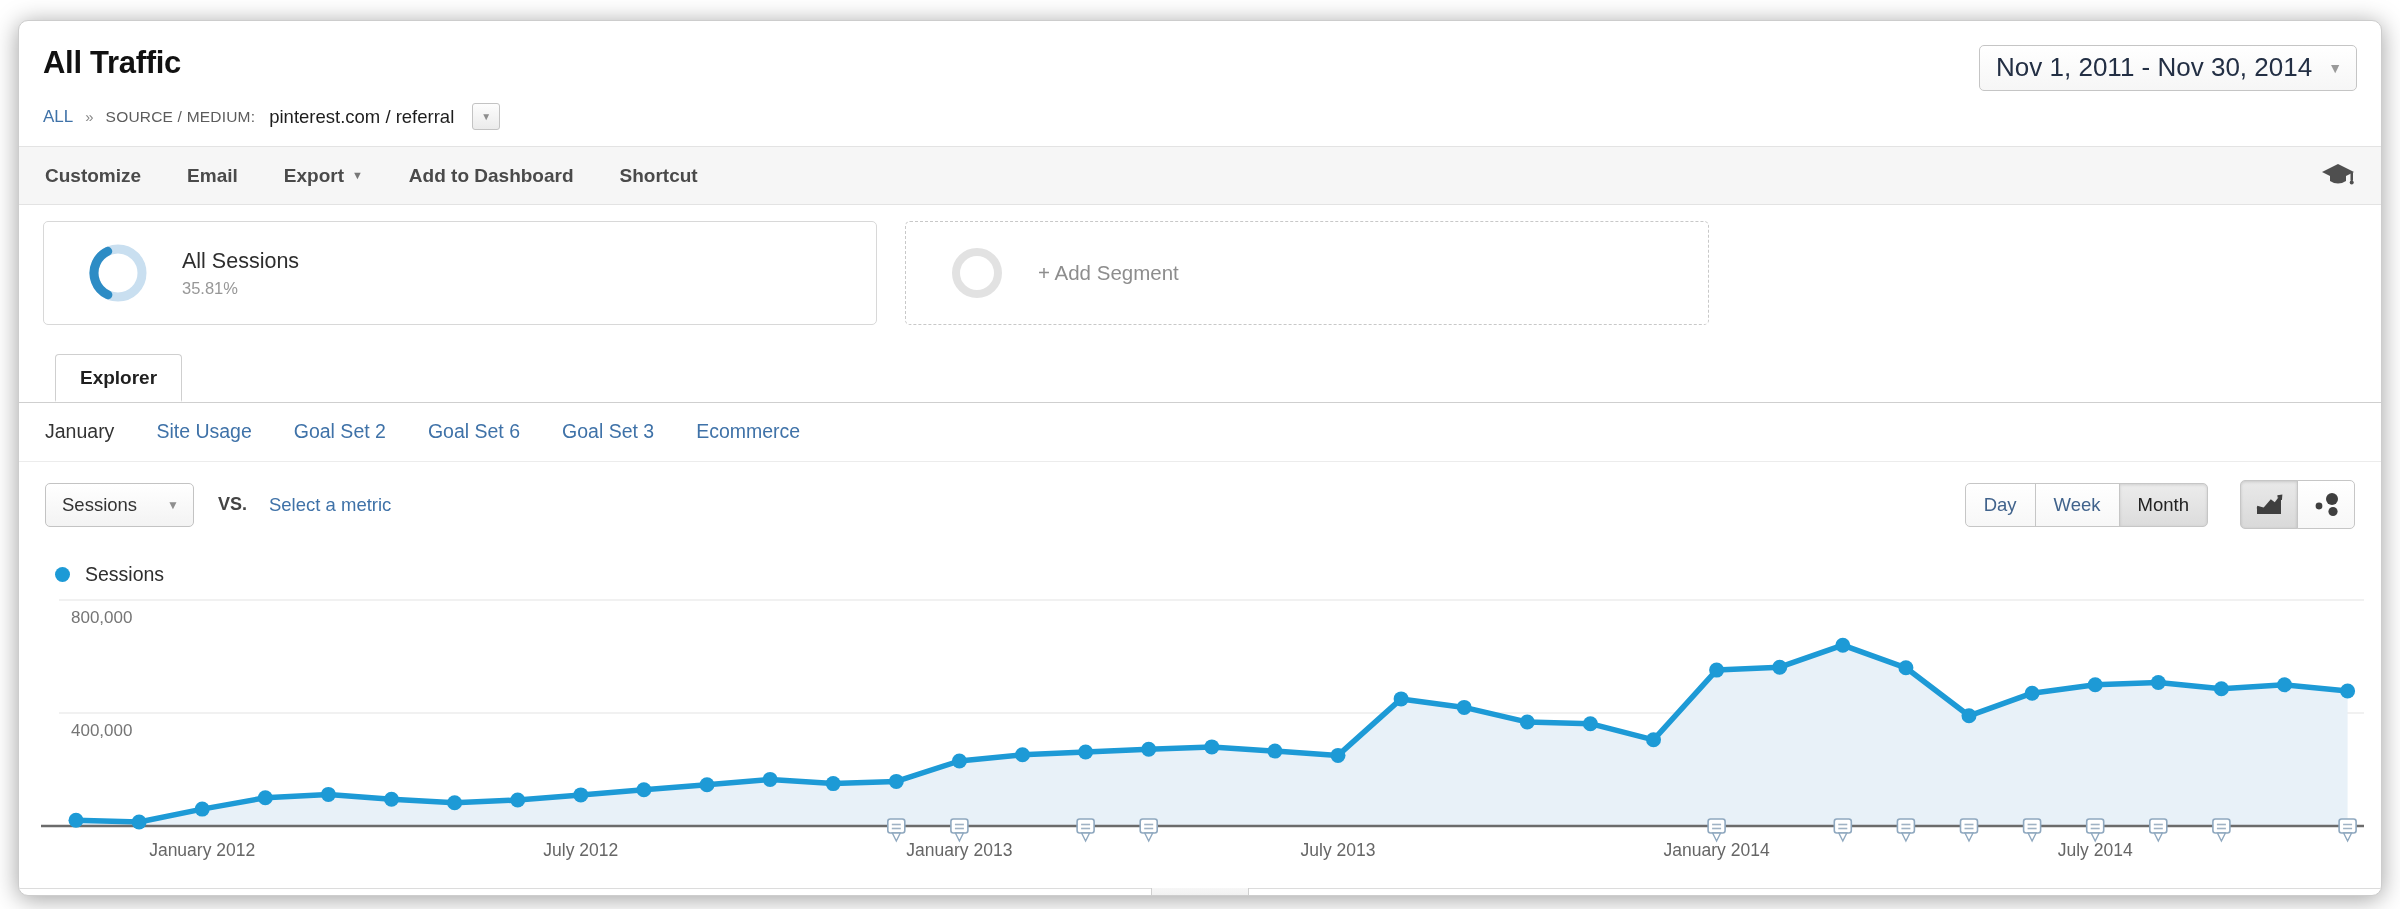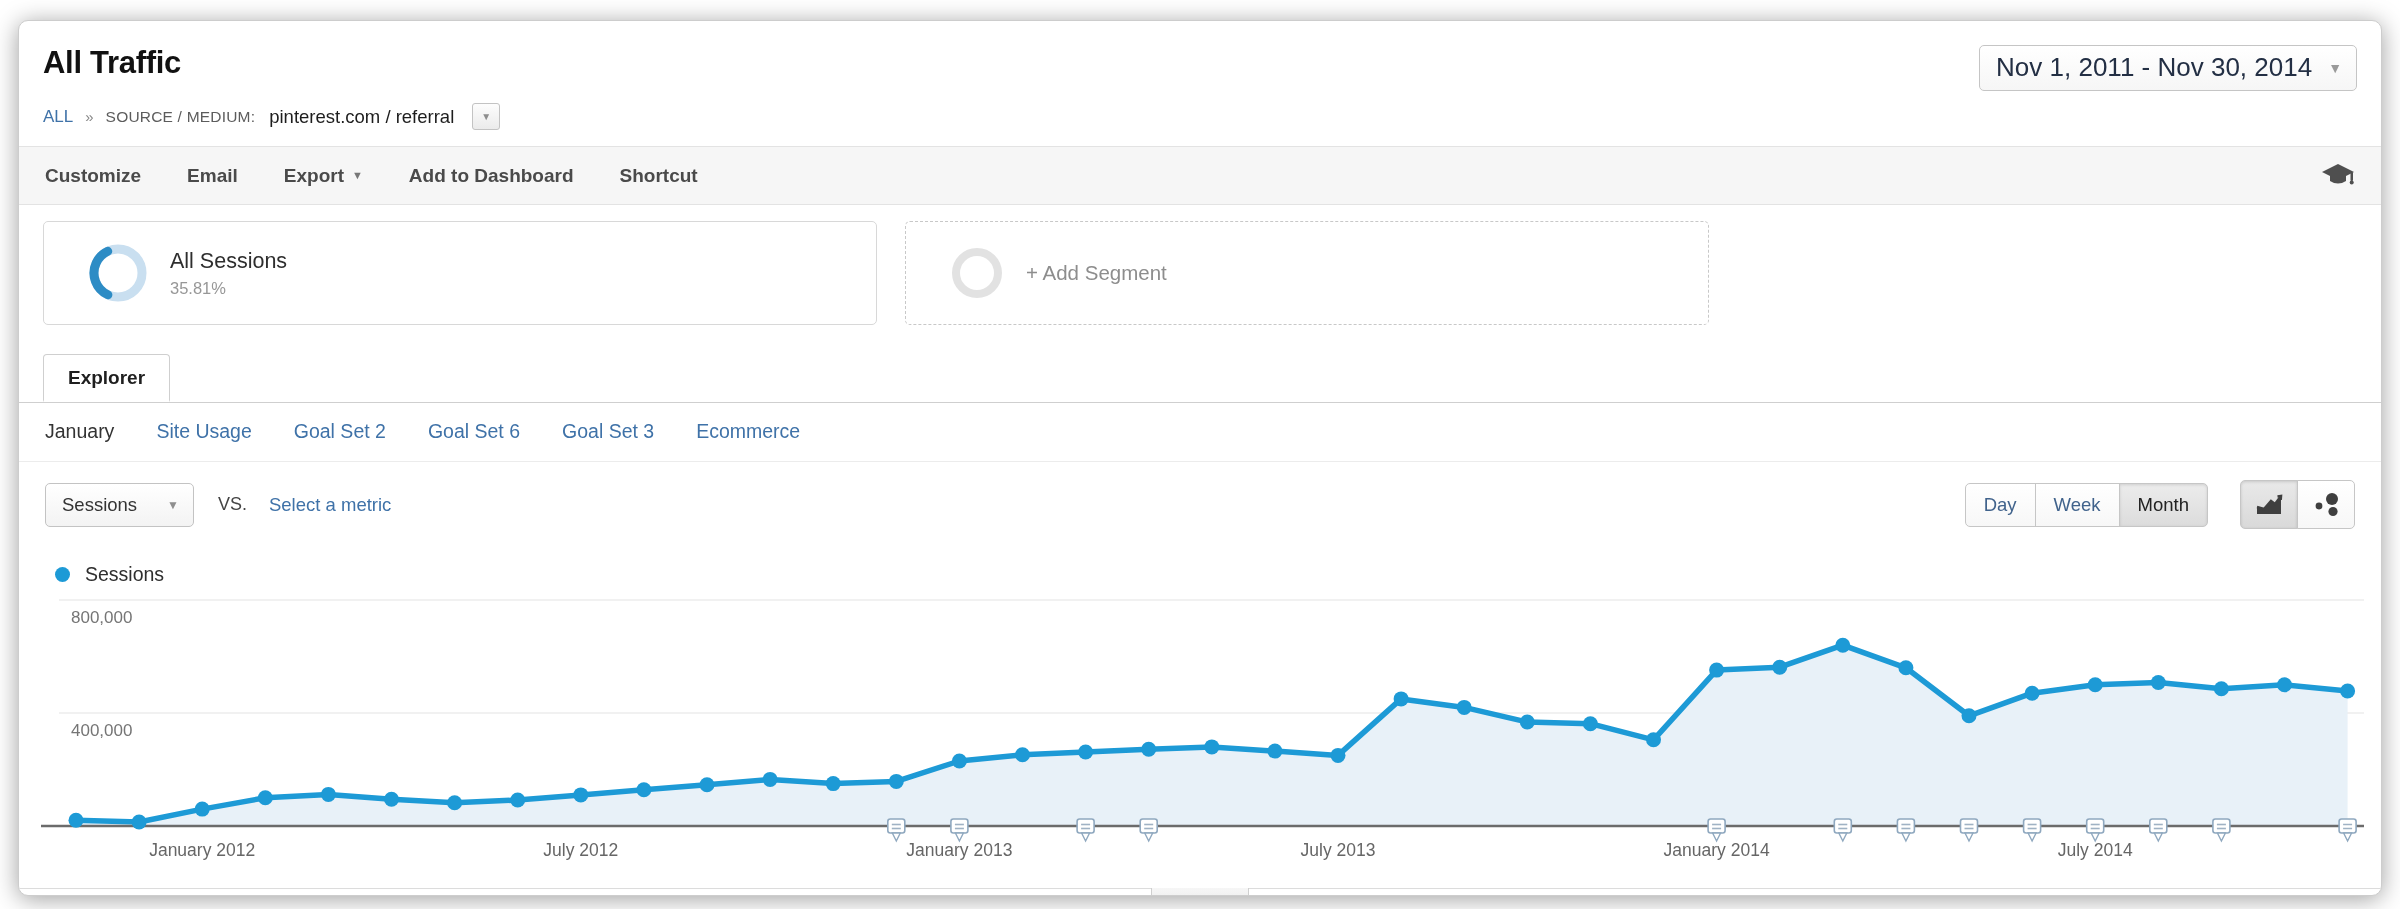--- a/index.html
+++ b/index.html
@@ -24,39 +24,39 @@
   .crumb-dd .caret{font-size:10px;}
 
   
   .toolbar{display:flex;align-items:center;gap:46px;height:57px;background:#f6f6f6;border-top:1px solid #e3e3e3;border-bottom:1px solid #e3e3e3;padding:0 26px;}
   .titem{display:flex;align-items:center;gap:8px;font-size:19px;font-weight:bold;color:#4a4a4a;cursor:pointer;text-align:center;}
   .titem .caret{font-size:11px;color:#777;}
   .tb-right{margin-left:auto;display:flex;align-items:center;cursor:pointer;}
 
   
   .segments{display:flex;gap:28px;padding:16px 24px 24px;}
-  .seg-card{width:790px;height:102px;border:1px solid #d8d8d8;border-radius:5px;background:#fff;display:flex;align-items:center;gap:20px;padding-left:42px;cursor:pointer;}
+  .seg-card{width:790px;height:102px;border:1px solid #d8d8d8;border-radius:5px;background:#fff;display:flex;align-items:center;gap:32px;padding-left:42px;cursor:pointer;}
   .seg-card.dashed{width:760px;border:1px dashed #c8c8c8;color:#8d8d8d;}
   .seg-name{font-size:21.5px;color:#2e2e2e;}
   .seg-pct{font-size:16.5px;color:#979797;margin-top:5px;}
   .addseg-label{font-size:20.5px;color:#8d8d8d;}
 
   
-  .tabstrip{position:relative;margin-top:4px;border-bottom:1px solid #cfcfcf;height:49px;padding-left:24px;}
+  .tabstrip{position:relative;margin-top:4px;border-bottom:1px solid #cfcfcf;height:49px;padding-left:36px;}
   .tab{position:relative;top:1px;display:inline-block;background:#fff;border:1px solid #cfcfcf;border-bottom:2px solid #fff;border-radius:4px 4px 0 0;padding:12px 24px 11px;font-size:19px;font-weight:bold;color:#1f1f1f;cursor:pointer;}
 
   
   .subnav{display:flex;gap:42px;align-items:center;padding:17px 26px 18px;border-bottom:1px solid #ececec;}
   .subnav .active{color:#333;font-size:19.5px;}
   .subnav a{color:#3f72a8;font-size:19.5px;text-decoration:none;cursor:pointer;}
 
   
   .controls{display:flex;align-items:center;padding:18px 26px 6px;}
   .metric-btn{display:flex;align-items:center;gap:30px;border:1px solid #c3c3c3;border-radius:5px;background:linear-gradient(#ffffff,#f3f3f3);padding:10px 14px 10px 16px;font-size:18.5px;color:#333;cursor:pointer;}
-  .vs{font-size:18px;color:#444;font-weight:normal;margin:0 22px 0 24px;}
+  .vs{font-size:18px;color:#444;font-weight:bold;margin:0 22px 0 24px;}
   .sel-metric{color:#3f72a8;font-size:18.5px;cursor:pointer;}
   .ctrl-right{margin-left:auto;display:flex;align-items:center;gap:32px;}
   .seg-group{display:flex;}
   .seg-group .gbtn{border:1px solid #c6c6c6;background:linear-gradient(#ffffff,#f7f7f7);padding:10px 18px;font-size:18.5px;color:#41638c;margin-left:-1px;cursor:pointer;}
   .seg-group .gbtn:first-child{border-radius:5px 0 0 5px;margin-left:0;}
   .seg-group .gbtn:last-child{border-radius:0 5px 5px 0;}
   .seg-group .gbtn.selected{background:linear-gradient(#ececec,#dcdcdc);color:#222;font-weight:normal;box-shadow:inset 0 1px 3px rgba(0,0,0,.12);}
   .icon-group{display:flex;}
   .icon-btn{width:56px;height:47px;border:1px solid #c6c6c6;background:linear-gradient(#ffffff,#f7f7f7);display:flex;align-items:center;justify-content:center;margin-left:-1px;cursor:pointer;}
   .icon-btn:first-child{border-radius:5px 0 0 5px;margin-left:0;}

